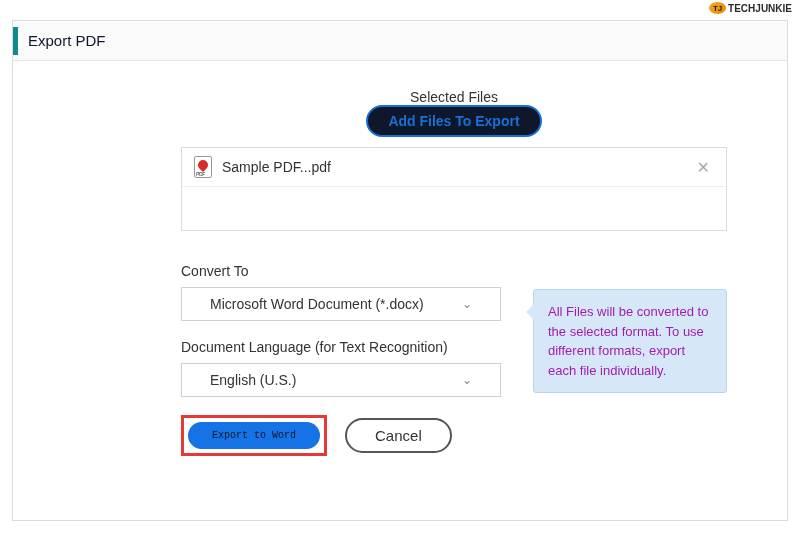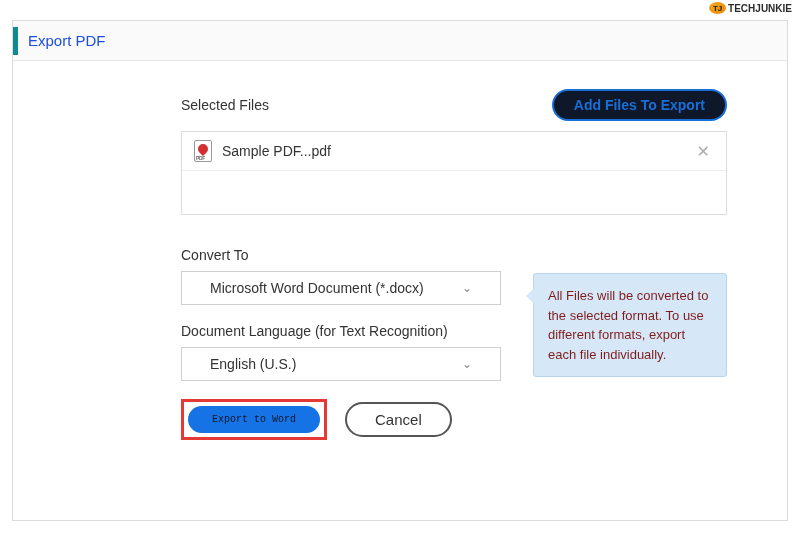--- a/index.html
+++ b/index.html
@@ -54,32 +54,33 @@
       background: #fafafa;
     }
     .accent-bar {
       width: 5px;
       height: 28px;
       background: #0f8a8f;
       margin-right: 10px;
     }
     .panel-title {
       font-size: 15px;
-      color: #1d4ed8;
+      color: #0f172a;
       font-weight: 400;
     }
     .content {
       padding: 28px 60px 10px 168px;
       position: relative;
     }
     .row-top {
       display: flex;
       justify-content: space-between;
       align-items: center;
       margin-bottom: 10px;
+      flex-direction: column;
     }
     .section-label {
       font-size: 14px;
       color: #333;
     }
     .add-files-btn {
       border: 2px solid #1a6fd6;
       color: #1a6fd6;
       background: #0f172a;
       border-radius: 18px;
@@ -172,21 +173,21 @@
       color: #888;
       font-size: 12px;
     }
     .hint-box {
       flex: 1;
       background: #d6e8f7;
       border: 1px solid #b8d4ec;
       border-radius: 3px;
       padding: 12px 14px;
       font-size: 13px;
-      color: #7f1d1d;
+      color: #a21caf;
       line-height: 1.5;
       position: relative;
       margin-top: 26px;
     }
     .hint-box::before {
       content: "";
       position: absolute;
       left: -8px;
       top: 14px;
       width: 0;

